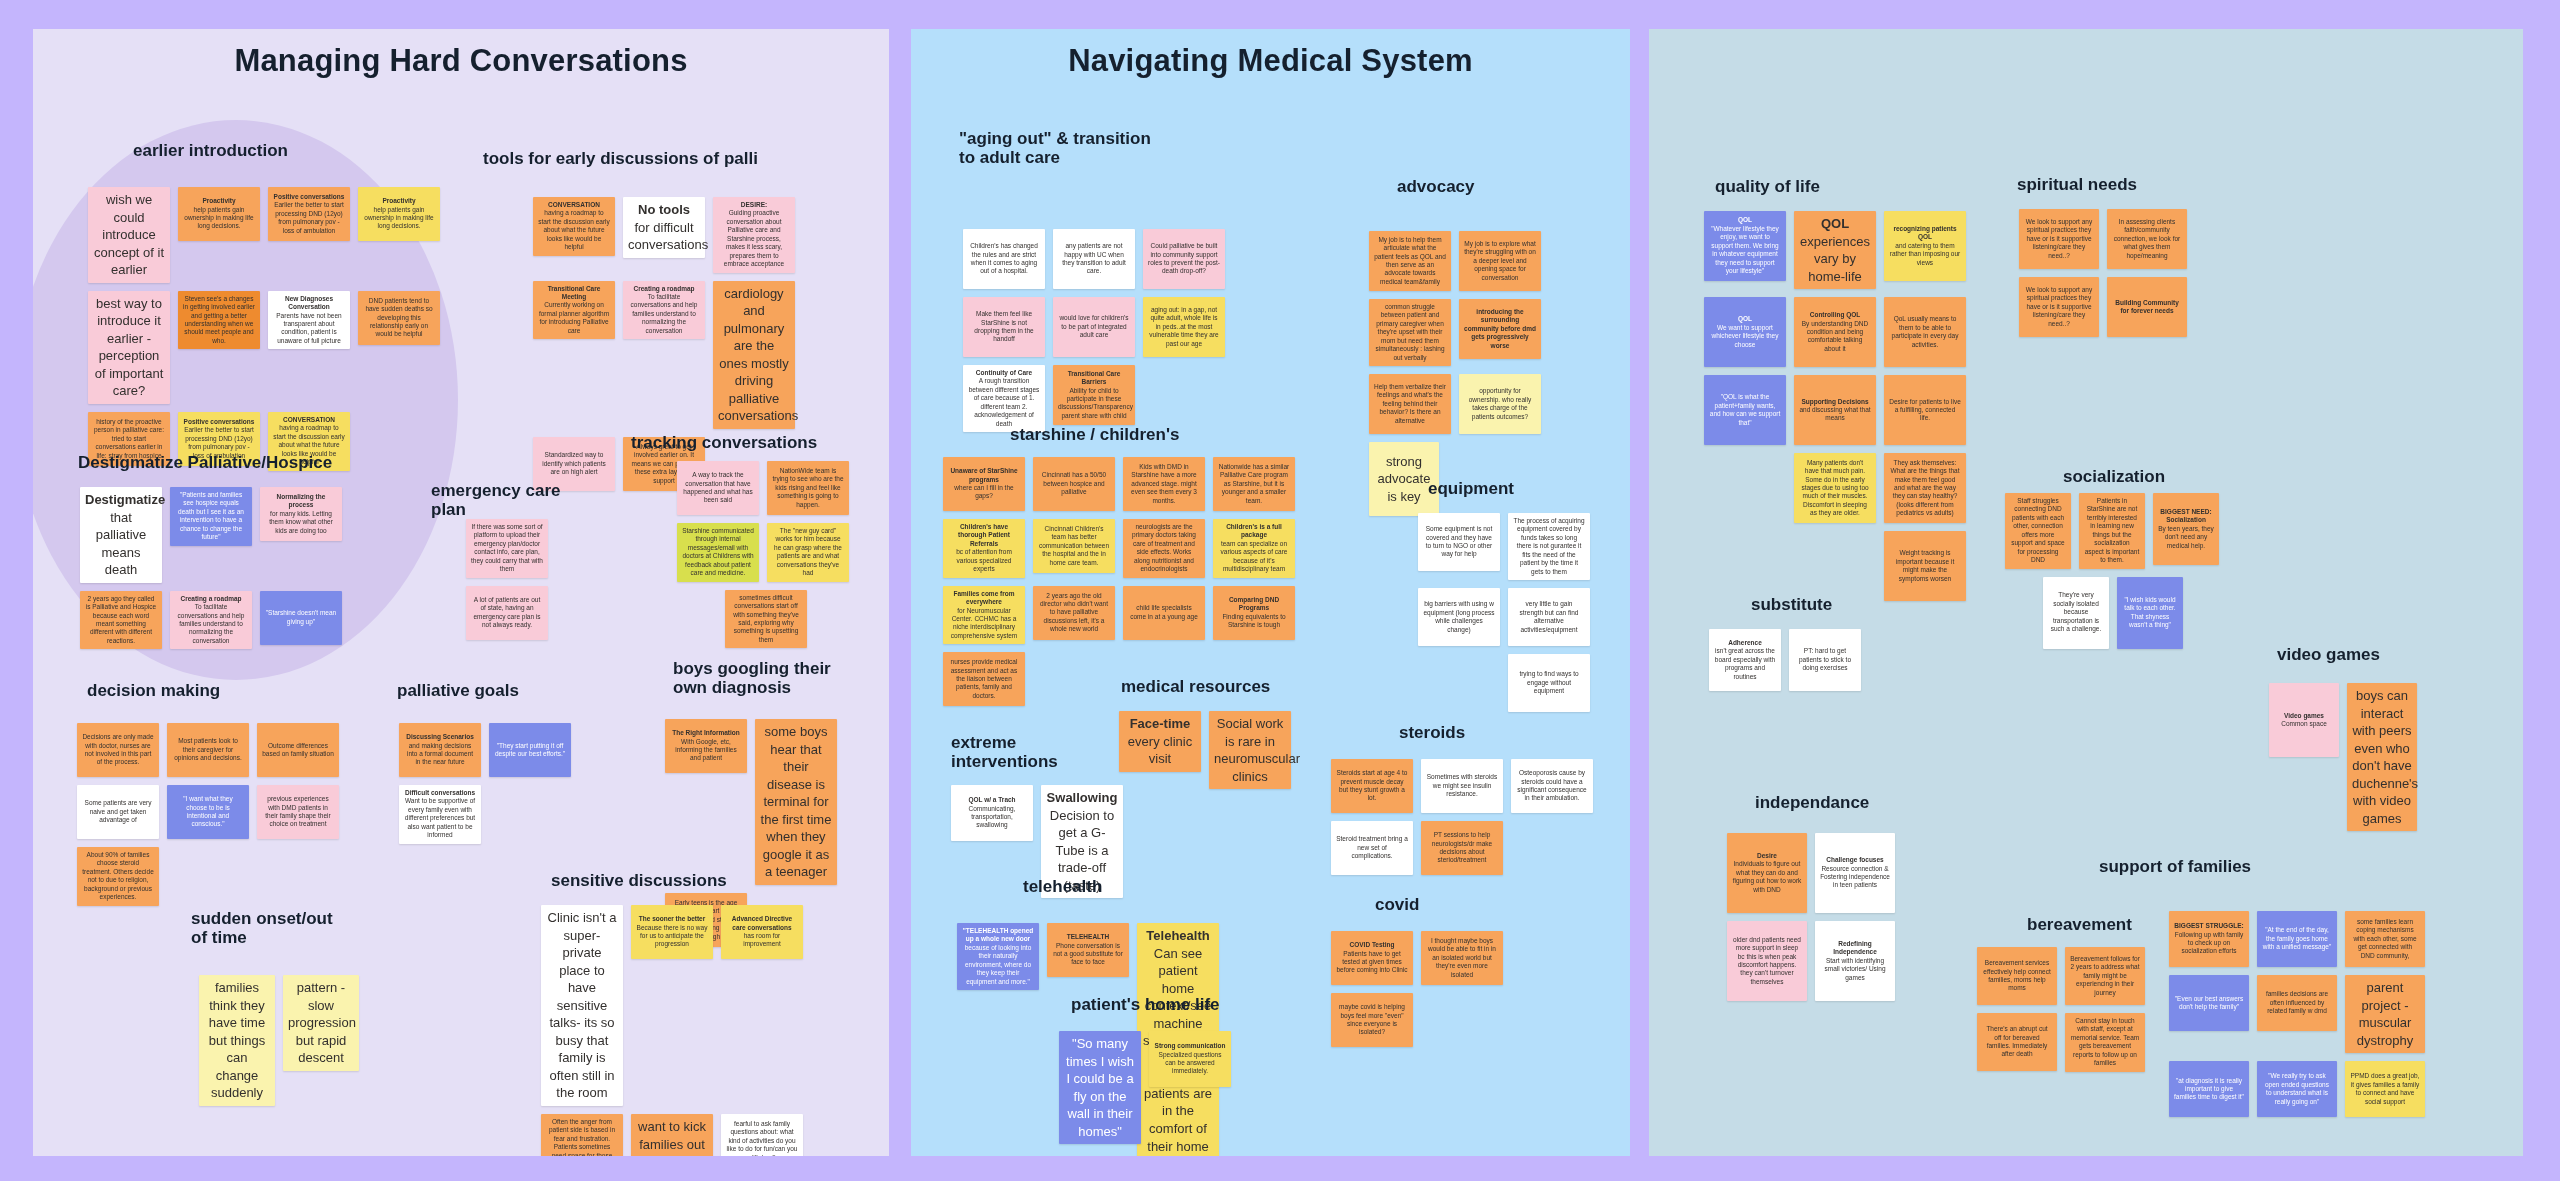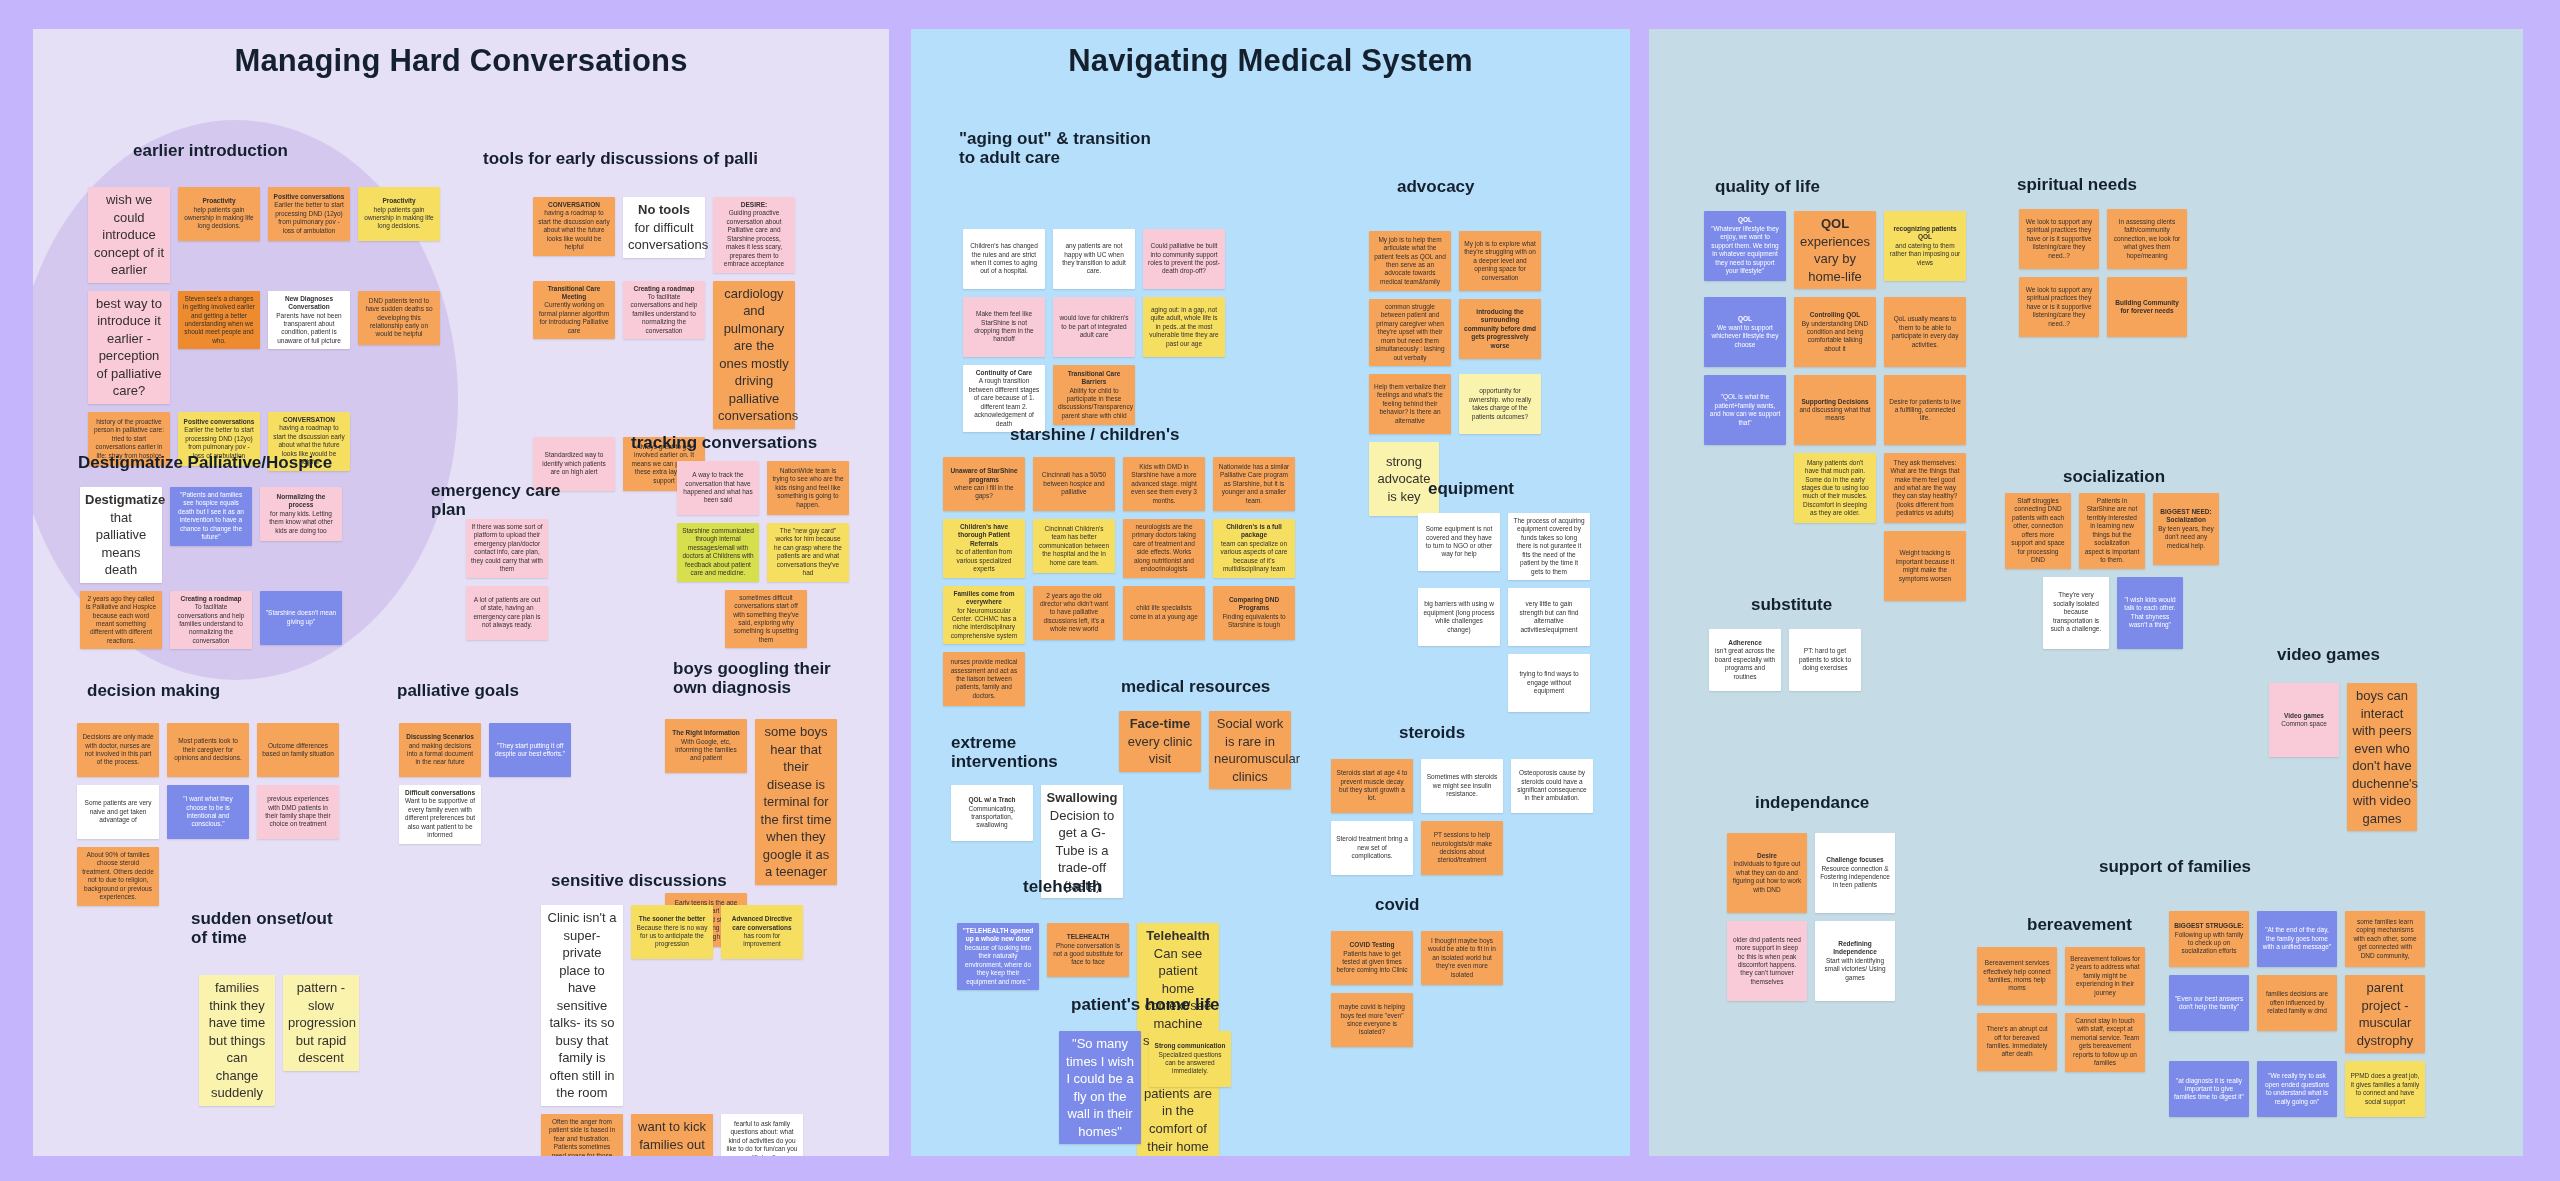--- a/index.html
+++ b/index.html
@@ -48,21 +48,21 @@
             <span class="head">Positive conversations</span>
             <span>Earlier the better to start processing DND (12yo) from pulmonary pov - loss of ambulation</span>
           </div>
           <div class="note c-yellow" style="width: 82px; min-height: 54px;">
             <span class="head">Proactivity</span>
             <span>help patients gain ownership in making life long decisions.</span>
           </div>
         </div>
         <div class="note-row">
           <div class="note c-pink em" style="width: 82px; min-height: 54px;">
-            <span>best way to introduce it earlier - perception of palliative care?</span>
+            <span>best way to introduce it earlier - perception of important care?</span>
           </div>
           <div class="note c-darkorange" style="width: 82px; min-height: 54px;">
             <span>Steven see's a changes in getting involved earlier and getting a better understanding when we should meet people and who.</span>
           </div>
           <div class="note c-white" style="width: 82px; min-height: 54px;">
             <span class="head">New Diagnoses Conversation</span>
             <span>Parents have not been transparent about condition, patient is unaware of full picture</span>
           </div>
           <div class="note c-orange" style="width: 82px; min-height: 54px;">
             <span>DND patients tend to have sudden deaths so developing this relationship early on would be helpful</span>

